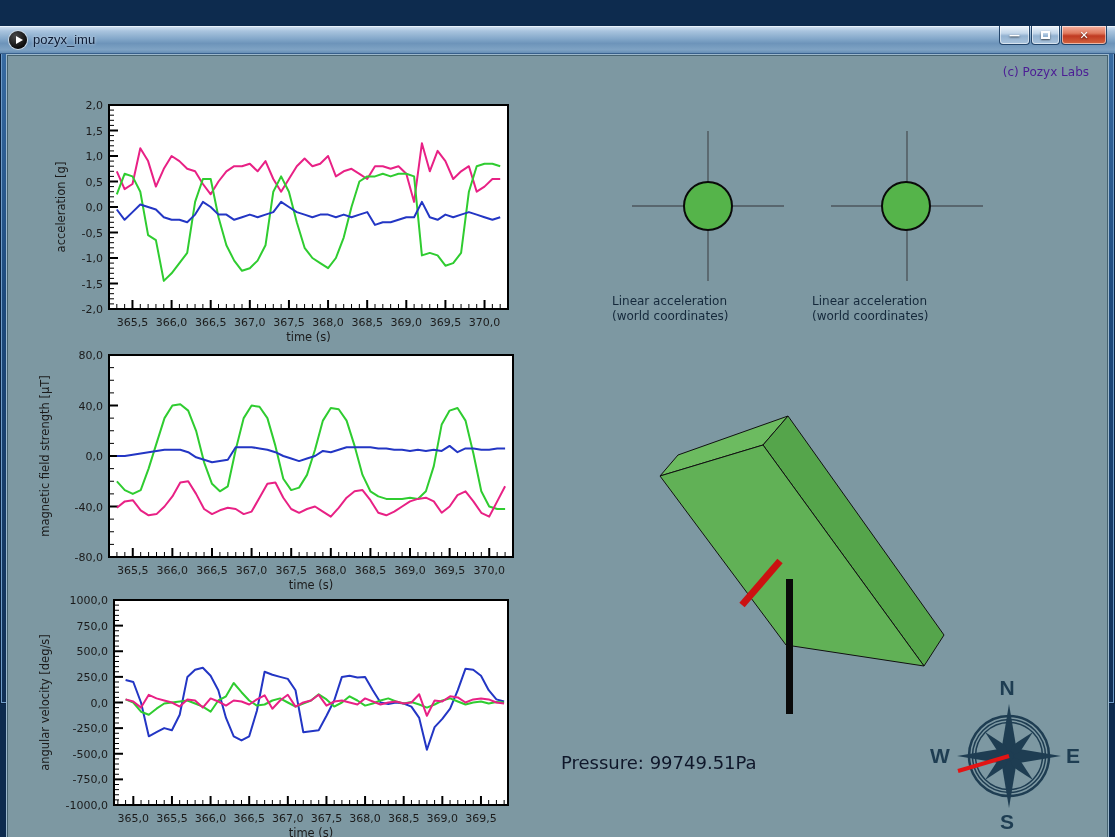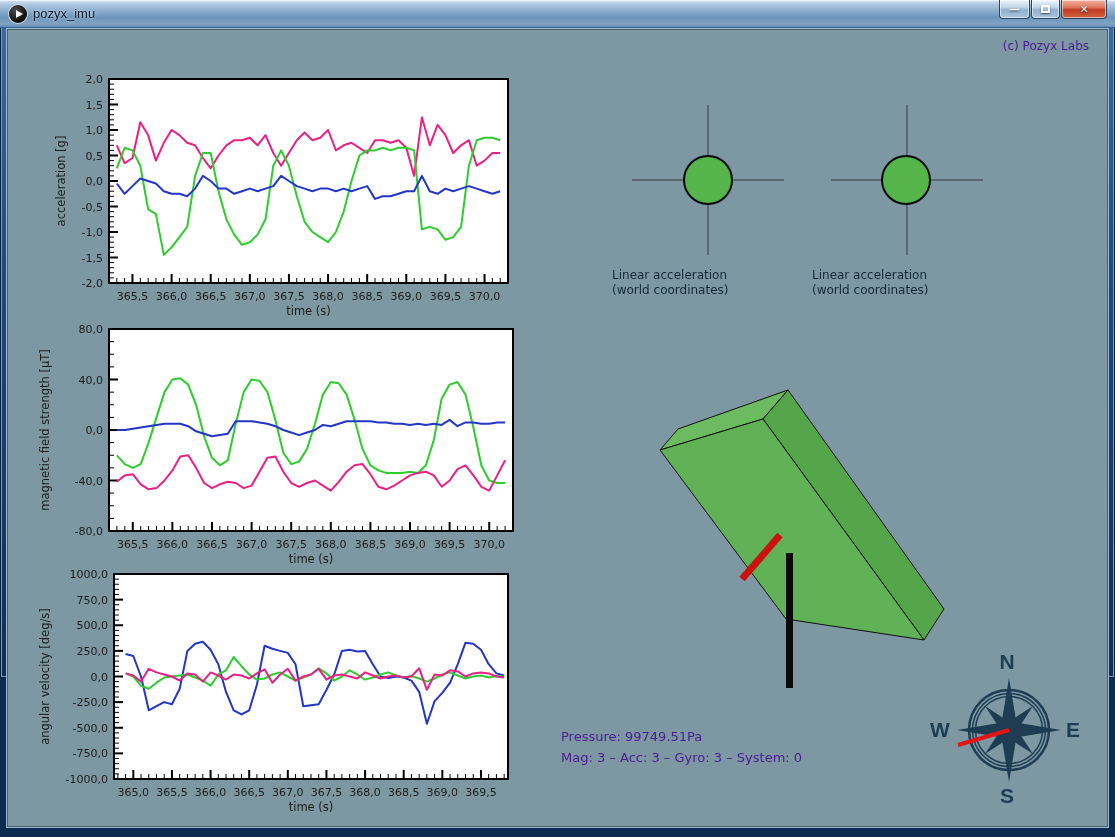--- a/index.html
+++ b/index.html
@@ -1,20 +1,20 @@
 <!DOCTYPE html>
 <html><head>
 <meta charset="utf-8">
 <style>
   * { margin:0; padding:0; box-sizing:border-box; }
   html,body { width:1115px; height:837px; overflow:hidden; background:#0d2b4e;
               font-family:"DejaVu Sans", sans-serif; }
   .win { position:relative; width:1115px; height:678px;
          background:linear-gradient(180deg,#3a6ea5 0%,#1d4a7d 40%,#102f55 100%);
-         box-shadow:inset 0 0 0 1px #0a2240, inset 0 0 0 2px #6f9cc8; }
+         box-shadow:inset 0 0 0 1px #0a2240, inset 0 0 0 2px #6f9cc8;margin-top:26px; }
   
   .titlebar { position:absolute; left:0; top:0; width:100%; height:28px;
       background:linear-gradient(180deg,#d6e5f4 0%,#a9c4de 18%,#84a8ca 45%,#6d94ba 62%,#7fa3c4 85%,#5d87b0 100%);
       box-shadow:inset 0 1px 0 #e9f3fc, inset 0 -1px 0 #38608c; }
   .app-icon { position:absolute; left:9px; top:5px; width:18px; height:18px; border-radius:50%;
       background:radial-gradient(circle at 35% 30%, #4a4a4a, #0c0c0c 70%);
       box-shadow:0 0 0 1px #cfdae4; }
   .app-icon::after { content:""; position:absolute; left:7px; top:5px;
       border-left:7px solid #fff; border-top:4px solid transparent; border-bottom:4px solid transparent; }
   .title-text { position:absolute; left:33px; top:6px; font-family:"Liberation Sans",sans-serif;
@@ -33,21 +33,21 @@
   
   .canvas { position:absolute; left:7px; top:29px; width:1101px; height:798px;
       background:#7d98a2; border:1px solid #45626f; box-shadow:0 0 0 1px #9cb8cc; }
   .credit { position:absolute; right:18px; top:9px; font-size:12px; color:#4c1d95; }
   .chart { position:absolute; }
   .indicators { position:absolute; left:613px; top:66px; }
   .ind-label { position:absolute; width:200px; text-align:left; font-size:12px;
       color:#15293b; line-height:15px; }
   .device3d { position:absolute; left:623px; top:341px; }
   .compass { position:absolute; left:921px; top:616px; }
-  .status { position:absolute; left:553px; top:697px; font-size:13px; color:#4c1d95; line-height:20.5px; }
+  .status { position:absolute; left:553px; top:697px; font-size:18px; color:#0f172a; line-height:20.5px; }
 </style>
 </head>
 <body>
 
 <div class="win">
 
   <div class="titlebar">
     <div class="app-icon"></div>
     <div class="title-text">pozyx_imu</div>
     <div class="winbtns">
@@ -439,17 +439,16 @@
         <circle cx="80" cy="84" r="5" fill="#1e3d52"></circle>
         <line x1="80" y1="84" x2="29" y2="99" stroke="#e31414" stroke-width="4"></line>
         <text x="78" y="23" text-anchor="middle" font-size="21" font-weight="bold" fill="#1e3d52" font-family="Liberation Sans, sans-serif">N</text>
         <text x="78" y="157" text-anchor="middle" font-size="21" font-weight="bold" fill="#1e3d52" font-family="Liberation Sans, sans-serif">S</text>
         <text x="11" y="91" text-anchor="middle" font-size="21" font-weight="bold" fill="#1e3d52" font-family="Liberation Sans, sans-serif">W</text>
         <text x="144" y="91" text-anchor="middle" font-size="21" font-weight="bold" fill="#1e3d52" font-family="Liberation Sans, sans-serif">E</text>
       </svg>
 
     <div class="status">
       <div>Pressure: 99749.51Pa</div>
-      <div>Mag: 3 – Acc: 3 – Gyro: 3 – System: 0</div>
     </div>
 
   </div>
 </div>
 
 </body></html>

